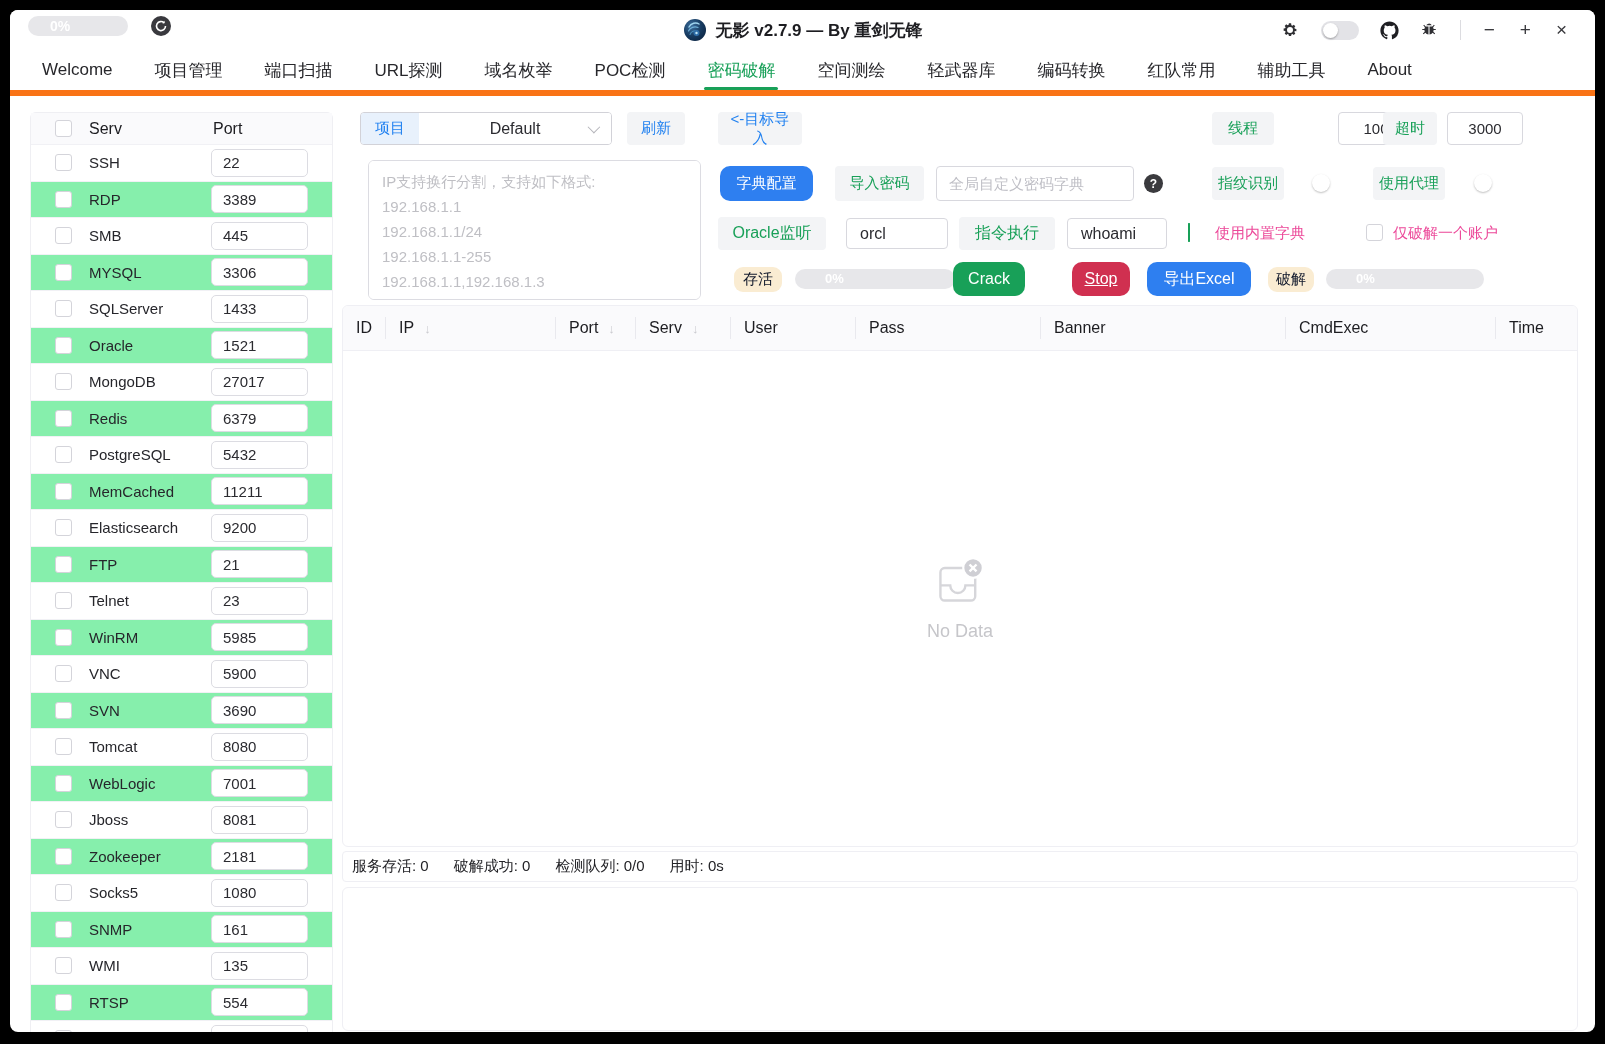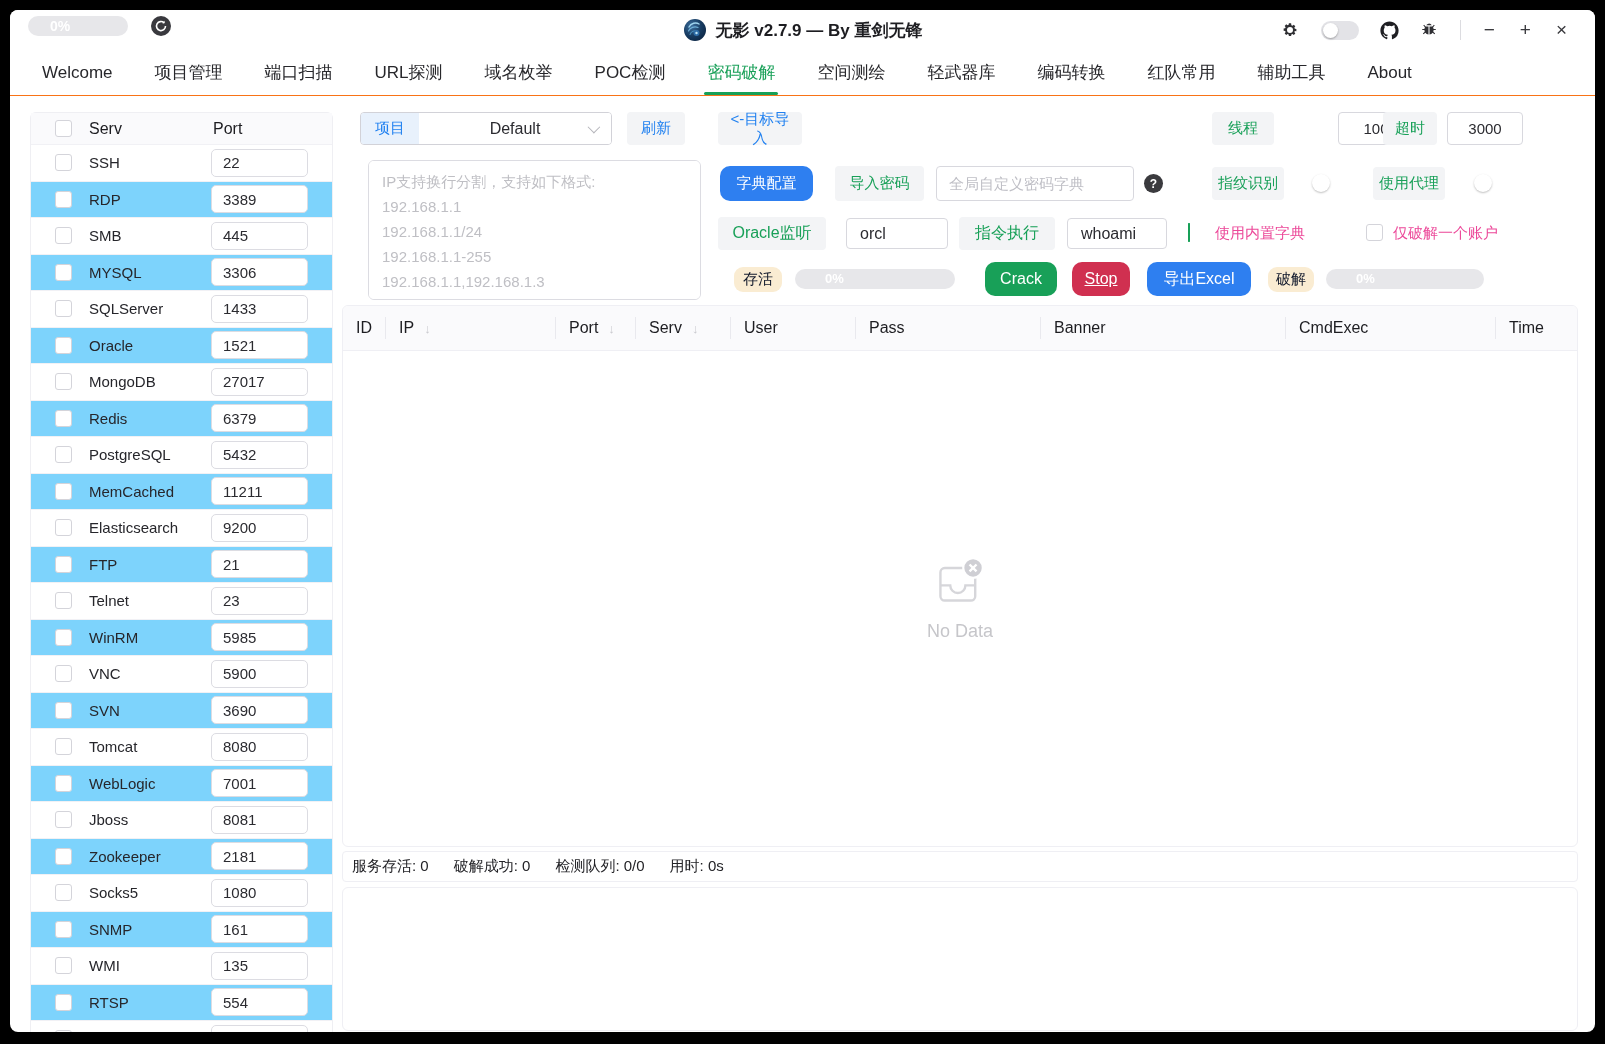--- a/index.html
+++ b/index.html
@@ -16,30 +16,30 @@
     gap:9px;font-size:17px;font-weight:bold;color:#1d1d21;pointer-events:none;}
   .tb-right{position:absolute;right:26px;top:0;height:40px;display:flex;align-items:center;gap:21px;}
   .tb-icon{width:19px;height:19px;display:flex;align-items:center;justify-content:center;}
   .tb-toggle{width:38px;height:19px;border-radius:10px;background:#e3e3e7;position:relative;}
   .tb-toggle::after{content:'';position:absolute;left:2px;top:2px;width:15px;height:15px;border-radius:50%;background:#fff;
     box-shadow:0 1px 2px rgba(0,0,0,.3);}
   .tb-sep{width:1px;height:20px;background:#dcdce0;}
   .tb-winbtn{font-size:19px;color:#3a3a3e;line-height:40px;padding:0 2px;}
   
   .navbar{position:absolute;left:0;top:40px;width:100%;height:46px;display:flex;align-items:stretch;
-    padding-left:11px;border-bottom:1px solid #f97316;box-sizing:border-box;background:#fff;}
+    padding-left:11px;border-bottom:6px solid #f97316;box-sizing:border-box;background:#fff;}
   .tab{display:flex;align-items:center;padding:0 21px;font-size:17px;color:#27272b;position:relative;cursor:default;}
   .tab.active{color:#18a058;}
   .tab.active::after{content:'';position:absolute;left:18px;right:18px;bottom:0;height:3px;background:#18a058;border-radius:2px;}
   
   .sidebar{position:absolute;left:20px;top:102px;width:303px;border:1px solid #efeff3;border-radius:6px;
     box-sizing:border-box;background:#fff;}
   .sb-header{height:31px;background:#fafafc;display:flex;align-items:center;font-size:16px;color:#1d1d21;}
   .sb-row{height:35.5px;display:flex;align-items:center;border-top:1px solid #f1f1f5;font-size:15px;color:#26262b;}
-  .sb-row.alt{background:#7dd3fc;}
+  .sb-row.alt{background:#86efac;}
   .cb{width:17px;height:17px;border:1px solid #d4d4da;border-radius:3px;background:#fff;box-sizing:border-box;flex:none;}
   .cb.checked{background:#18a058;border-color:#18a058;position:relative;}
   .cb.checked::after{content:'';position:absolute;left:5px;top:2px;width:4px;height:8px;border-right:2px solid #fff;
     border-bottom:2px solid #fff;transform:rotate(45deg);}
   .sb-cb{margin-left:24px;}
   .sb-name{margin-left:17px;}
   .sb-port{position:absolute;left:180px;width:97px;height:28px;border:1px solid #dcdce2;border-radius:5px;
     font-size:15px;color:#2b2b30;padding:0 0 0 11px;box-sizing:border-box;font-family:inherit;background:#fff;}
   .sb-header .h-serv{margin-left:17px;}
   .sb-header .h-port{position:absolute;left:182px;}
@@ -336,21 +336,21 @@
   <input class="abs inp" style="left: 1057px; top: 208px; width: 100px; height: 31px; padding-left: 13px; font-size: 16px;" value="whoami">
   <span class="abs cb checked" style="left:1178px;top:214px;"></span>
   <span class="abs cklabel" style="left:1205px;top:207px;height:33px;">使用内置字典</span>
   <span class="abs cb" style="left:1356px;top:214px;"></span>
   <span class="abs cklabel" style="left:1383px;top:207px;height:33px;">仅破解一个账户</span>
 
   <span class="abs badge" style="left:724px;top:257px;width:48px;height:25px;">存活</span>
   <div class="abs prog" style="left:785px;top:259px;width:160px;height:20px;">
     <span>0%</span>
   </div>
-  <button class="abs btn-solid bg-green" style="left:975px;top:252px;width:72px;height:34px;">Crack</button>
+  <button class="abs btn-solid bg-green" style="left:943px;top:252px;width:72px;height:34px;">Crack</button>
   <button class="abs btn-solid bg-red" style="left:1062px;top:252px;width:58px;height:34px;text-decoration:underline;">Stop</button>
   <button class="abs btn-solid bg-blue" style="left:1137px;top:252px;width:104px;height:34px;">导出Excel</button>
   <span class="abs badge" style="left:1258px;top:257px;width:46px;height:25px;">破解</span>
   <div class="abs prog" style="left:1316px;top:259px;width:158px;height:20px;">
     <span>0%</span>
   </div>
 
   
   <div class="results">
     <div class="thead" id="thead">

